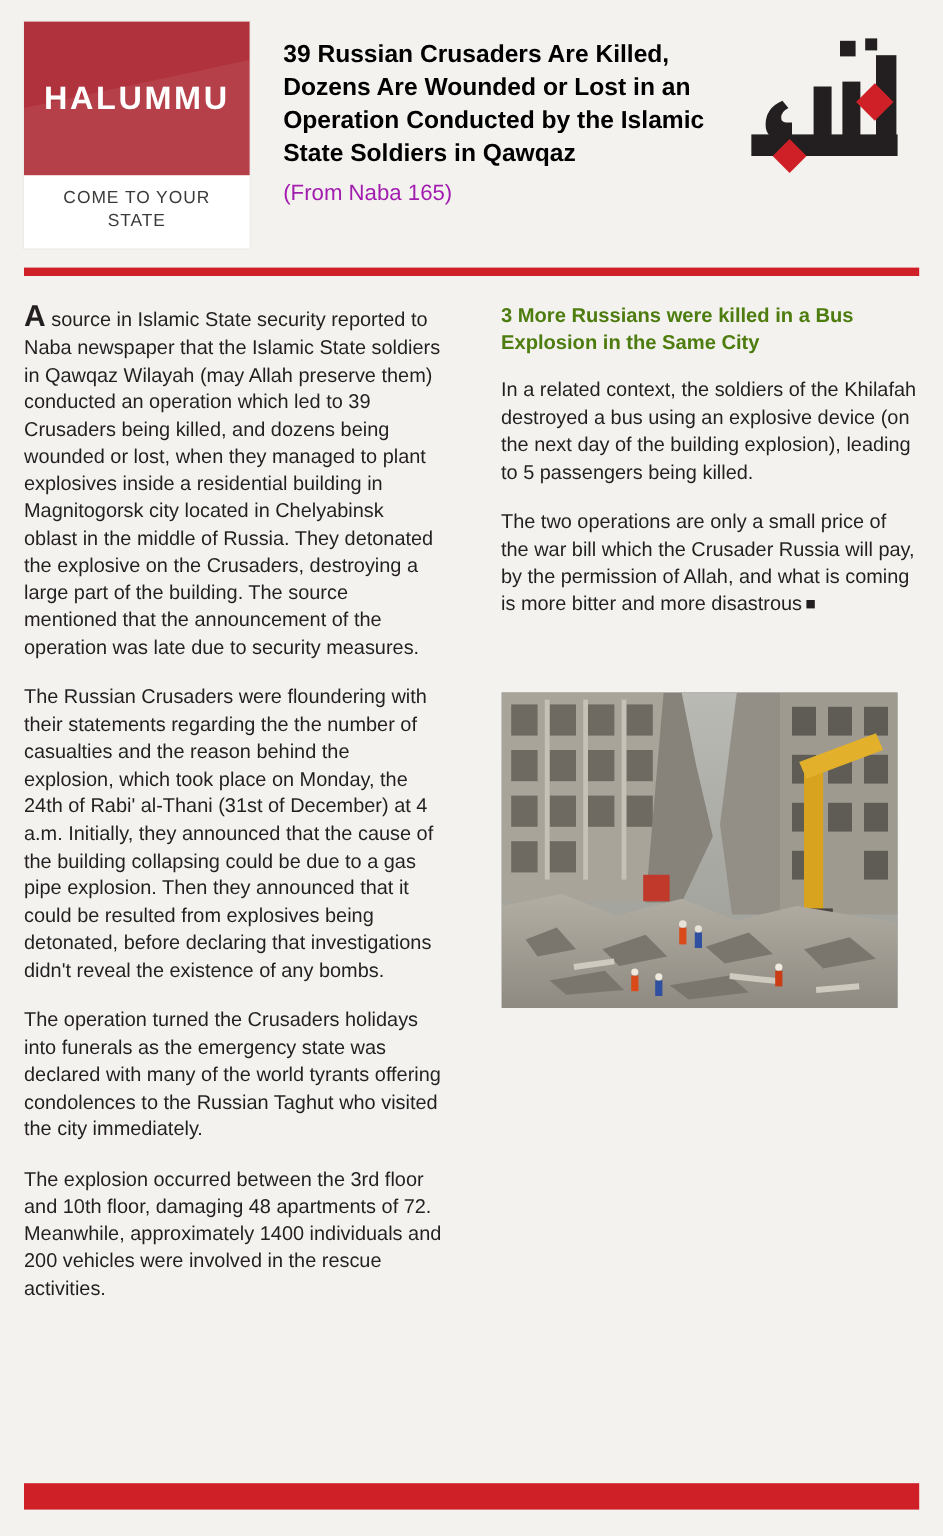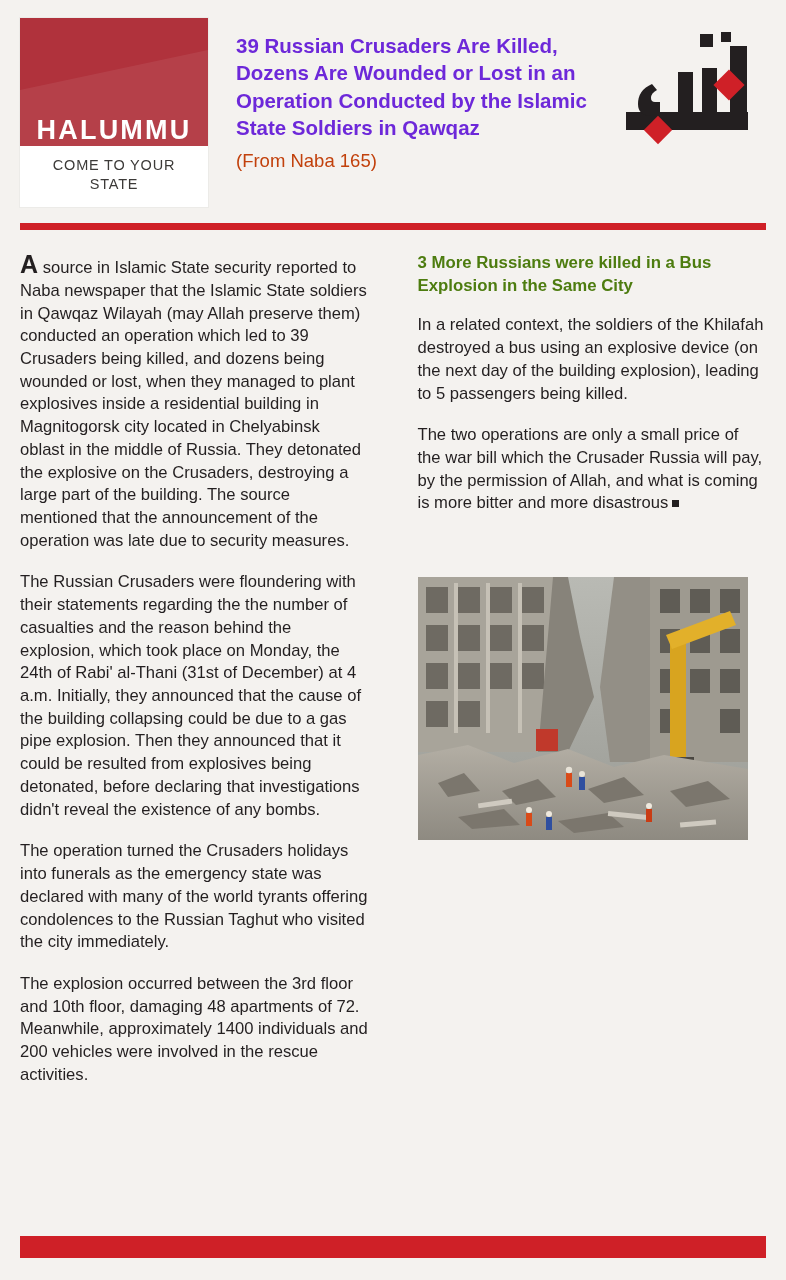--- a/index.html
+++ b/index.html
@@ -36,21 +36,21 @@
     flex: 0 0 188px;
     background: #ffffff;
     box-shadow: 0 0 0 1px #ecebe8;
   }
   .logo-red {
     position: relative;
     height: 128px;
     background: #b0323c;
     overflow: hidden;
     display: flex;
-    align-items: flex-end;
+    align-items: center;
     justify-content: center;
   }
   .logo-red:after {
     content: "";
     position: absolute;
     left: 0;
     bottom: -40px;
     width: 188px;
     height: 96px;
     background: rgba(255,255,255,0.07);
@@ -81,27 +81,27 @@
 
   .head-text {
     flex: 1 1 auto;
     padding: 14px 12px 0 28px;
     box-sizing: border-box;
   }
   .head-title {
     font-size: 20.5px;
     line-height: 1.33;
     font-weight: 700;
-    color: #6d28d9;
+    color: #000000;
     margin: 0;
   }
   .head-source {
     margin-top: 9px;
     font-size: 18.5px;
-    color: #c2410c;
+    color: #a21caf;
   }
 
   .masthead {
     flex: 0 0 150px;
     width: 150px;
     padding-top: 10px;
     display: flex;
     justify-content: flex-end;
   }
   .masthead svg {

